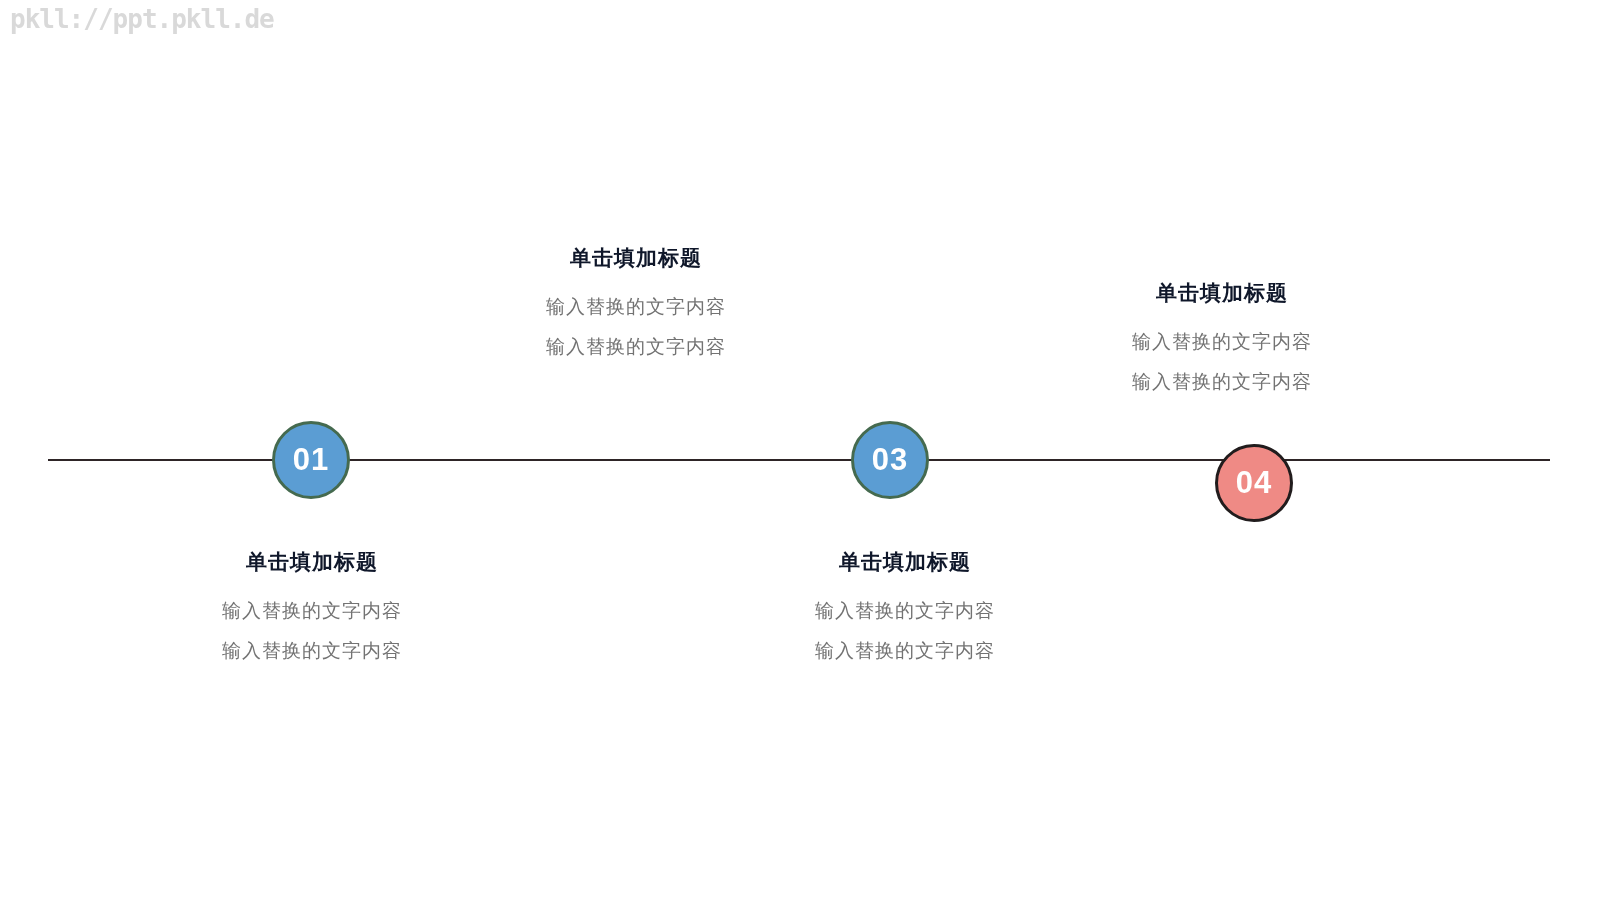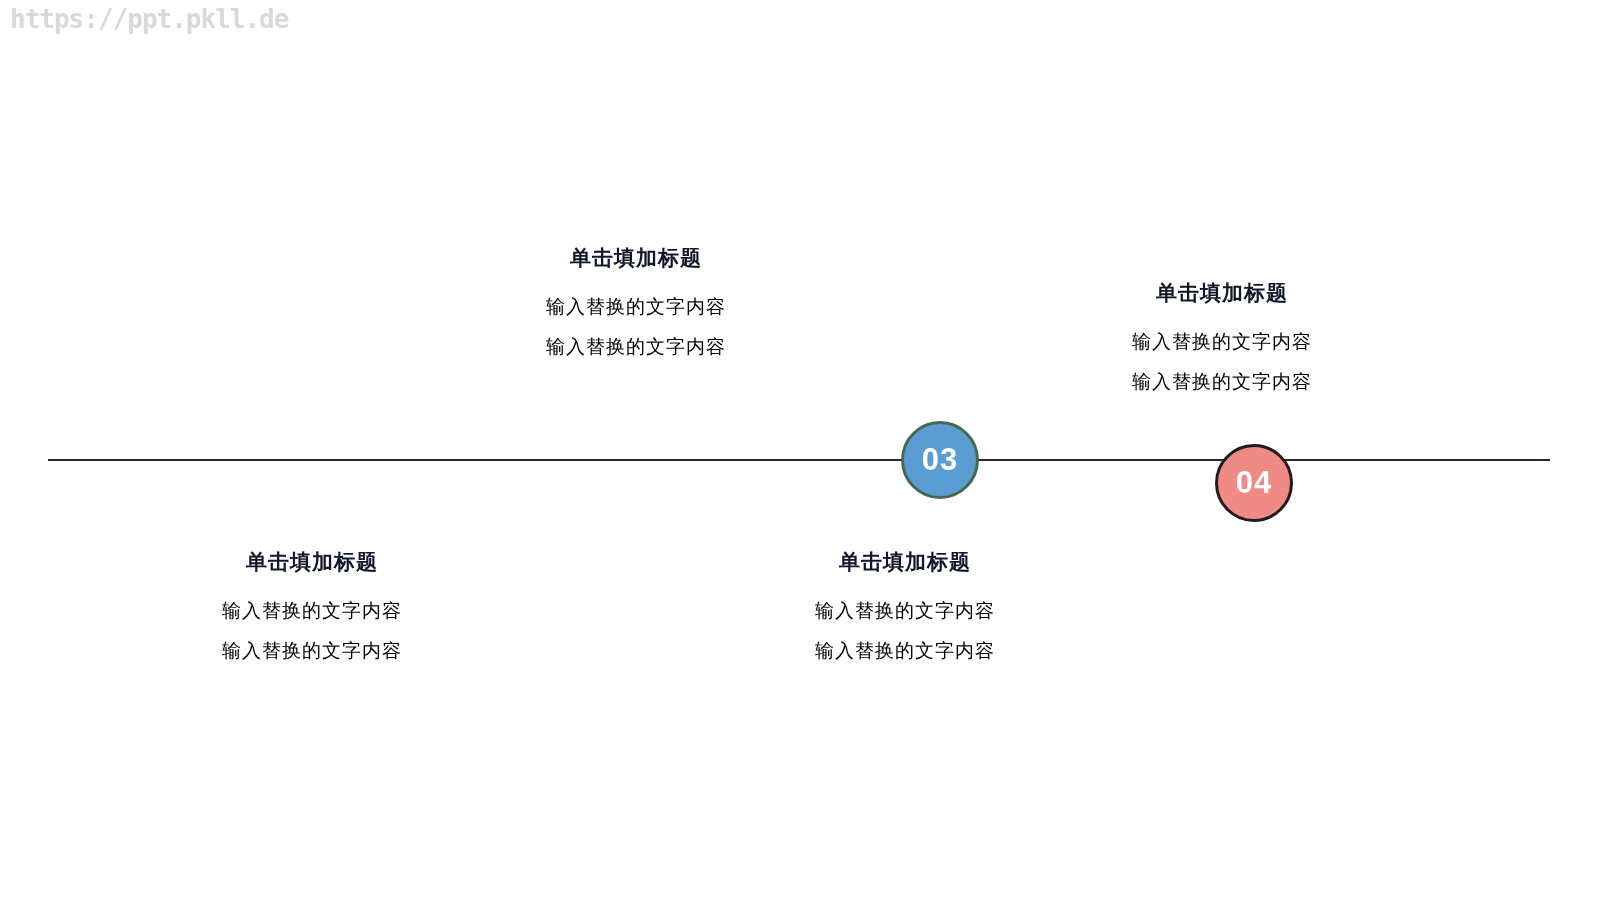--- a/index.html
+++ b/index.html
@@ -69,48 +69,51 @@
     font-size: 21px;
     font-weight: 700;
     color: #0f172a;
     line-height: 27px;
     margin-bottom: 22px;
     letter-spacing: 1px;
   }
   .tb-line {
     font-size: 19px;
     font-weight: 400;
-    color: #000000;
+    color: #737373;
     line-height: 27px;
     margin-bottom: 13px;
     letter-spacing: 1px;
   }
 </style>
 </head>
 <body>
 
 <div class="slide">
 
-  <div class="watermark">https://ppt.pkll.de</div>
+  <div class="watermark">pkll://ppt.pkll.de</div>
 
   <div class="axis-line"></div>
 
+  <div class="node blue" style="left:272px; top:421px;">
+    <span class="num">01</span>
+  </div>
   <div class="textblock" style="left:172px; top:548px;">
     <div class="tb-title">单击填加标题</div>
     <div class="tb-line">输入替换的文字内容</div>
     <div class="tb-line">输入替换的文字内容</div>
   </div>
 
   <div class="textblock" style="left:496px; top:244px;">
     <div class="tb-title">单击填加标题</div>
     <div class="tb-line">输入替换的文字内容</div>
     <div class="tb-line">输入替换的文字内容</div>
   </div>
 
-  <div class="node blue" style="left:901px; top:421px;">
+  <div class="node blue" style="left:851px; top:421px;">
     <span class="num">03</span>
   </div>
   <div class="textblock" style="left:765px; top:548px;">
     <div class="tb-title">单击填加标题</div>
     <div class="tb-line">输入替换的文字内容</div>
     <div class="tb-line">输入替换的文字内容</div>
   </div>
 
   <div class="node red" style="left:1215px; top:444px;">
     <span class="num">04</span>

